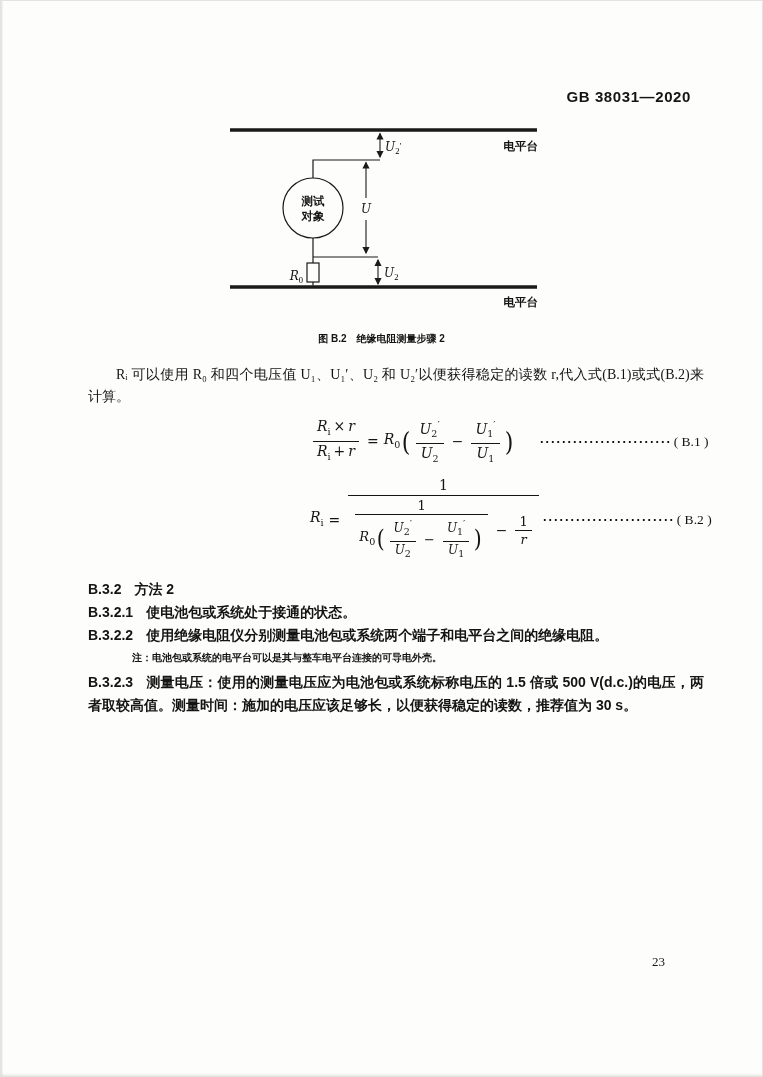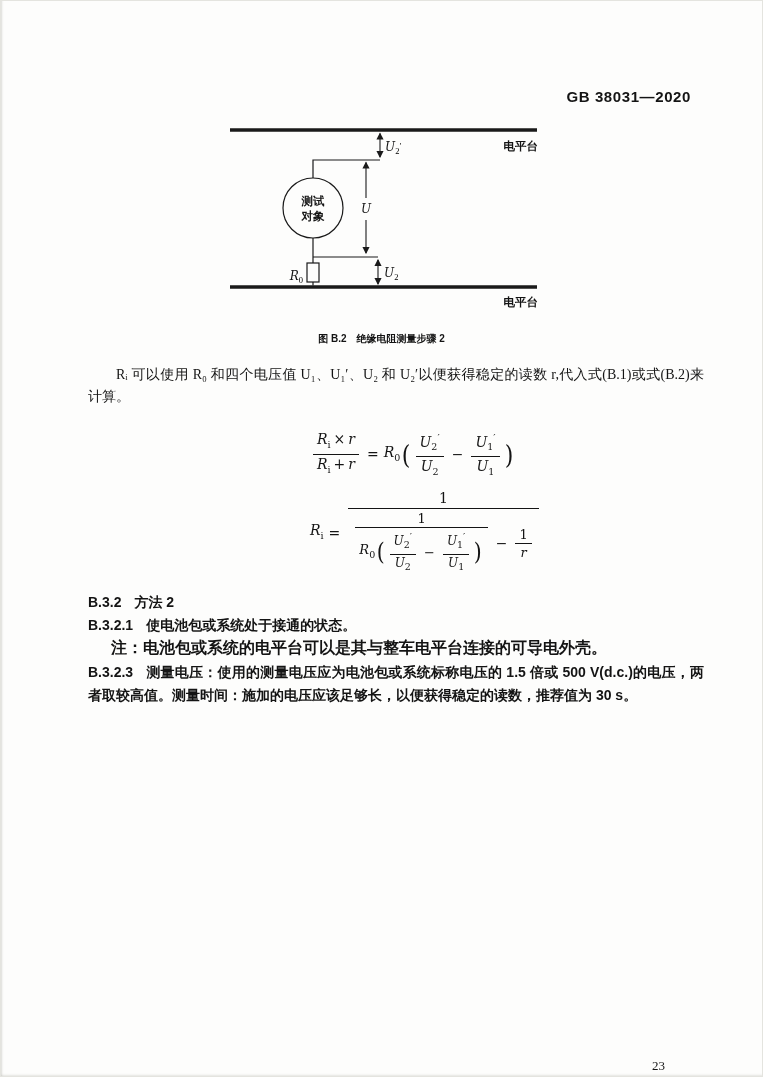--- a/index.html
+++ b/index.html
@@ -29,26 +29,26 @@
   .fig-caption .sp{white-space:pre;}
   
   .content{position:absolute;left:88px;top:364px;width:616px;font-size:14px;line-height:22px;text-align:justify;}
   .b-num{font-family:"Liberation Sans","DejaVu Sans",sans-serif;font-weight:700;margin-right:13px;}
   .h-text{font-family:"Liberation Sans","DejaVu Sans",sans-serif;font-weight:700;}
   .c-text{font-family:"Liberation Sans","DejaVu Sans",sans-serif;font-weight:700;}
   .para{margin:0;text-indent:2em;font-family:"Liberation Serif","DejaVu Serif",serif;}
   .clause{margin:0;}
   .m-h32{margin-top:14px;}
   .m-321{margin-top:0;}
-  .m-note{margin:2px 0 0 23px;font-size:16px;line-height:17px;}
+  .m-note{margin:2px 0 0 44px;font-size:10px;line-height:17px;}
   .note-label,.note-text{font-family:"Liberation Sans","DejaVu Sans",sans-serif;font-weight:700;}
   .m-323{margin-top:5px;}
   
   .eqrow{display:flex;align-items:center;padding-right:16px;}
-  .eq1{margin-top:20px;gap:24px;}
+  .eq1{margin-top:7px;gap:24px;}
   .eq2{margin-top:8px;}
   .eqexpr{display:inline-flex;align-items:center;margin-left:222px;
     font-family:"DejaVu Serif","Liberation Serif",serif;font-size:14px;line-height:17px;}
   .eqexpr .it,.frac .it{font-style:italic;}
   sub{font-size:9.5px;}
   .pr{font-size:10px;vertical-align:super;}
   .tok{display:inline-block;white-space:nowrap;}
   .mo{padding:0 3px;}
   .op{margin:0 5px;display:inline-block;}
   .frac{display:inline-flex;flex-direction:column;margin:0 3px;}
@@ -57,21 +57,21 @@
   .frac .frac{font-size:13px;line-height:15px;}
   .frac .frac .frac{font-size:12px;line-height:14px;}
   .bigp{font-size:26px;line-height:26px;font-weight:400;margin:0 1px;transform:scaleX(.85);}
   .frac .bigp{font-size:24px;line-height:24px;}
   .row{display:inline-flex;align-items:center;}
   .eqtail{margin-left:auto;display:inline-flex;align-items:center;}
   .leader{width:132px;height:4px;margin-right:3px;
     background-image:radial-gradient(circle,#141414 1.15px,transparent 1.4px);
     background-size:5.5px 4px;background-repeat:repeat-x;background-position:left center;}
   .eqlabel{font-size:13.5px;white-space:pre;font-family:"Liberation Serif",serif;}
-  .page-number{position:absolute;top:1058px;left:652px;font-size:13px;font-family:"Liberation Serif",serif;}
+  .page-number{position:absolute;top:954px;left:652px;font-size:13px;font-family:"Liberation Serif",serif;}
 </style>
 </head>
 <body>
 
 <div class="page">
 
   <div class="doc-number">GB 38031—2020</div>
 
   <svg class="diagram" width="320" height="192" viewBox="0 0 320 192">
     <defs>
@@ -141,20 +141,24 @@
         <span class="frac">
           <span class="fn">
               <span class="tok"><span class="it">U</span><sub>1</sub><span class="pr">′</span></span>
             </span>
           <span class="fd">
               <span class="tok"><span class="it">U</span><sub>1</sub></span>
             </span>
         </span>
         <span class="bigp">)</span>
       </span>
+      <span class="eqtail">
+          <span class="leader"></span>
+          <span class="eqlabel">( B.1 )</span>
+        </span>
     </div>
 
     <div class="eqrow eq2">
       <span class="eqexpr">
         <span class="tok"><span class="it">R</span><sub>i</sub></span>
         <span class="op">=</span>
         <span class="frac">
           <span class="fn">
               <span class="tok">1</span>
             </span>
@@ -195,26 +199,31 @@
                     <span class="tok">1</span>
                   </span>
                 <span class="fd">
                     <span class="tok it">r</span>
                   </span>
               </span>
             </span>
           </span>
         </span>
       </span>
+      <span class="eqtail">
+          <span class="leader"></span>
+          <span class="eqlabel">( B.2 )</span>
+        </span>
     </div>
 
     <p class="clause m-h32"><span class="b-num">B.3.2</span><span class="h-text">方法 2</span></p>
 
     <p class="clause m-321"><span class="b-num">B.3.2.1</span><span class="c-text">使电池包或系统处于接通的状态。</span></p>
 
+    <p class="clause"><span class="b-num">B.3.2.2</span><span class="c-text">使用绝缘电阻仪分别测量电池包或系统两个端子和电平台之间的绝缘电阻。</span></p>
 
     <p class="clause m-note"><span class="note-label">注：</span><span class="note-text">电池包或系统的电平台可以是其与整车电平台连接的可导电外壳。</span></p>
 
     <p class="clause m-323"><span class="b-num">B.3.2.3</span><span class="c-text">测量电压：使用的测量电压应为电池包或系统标称电压的 1.5 倍或 500 V(d.c.)的电压，两者取较高值。测量时间：施加的电压应该足够长，以便获得稳定的读数，推荐值为 30 s。</span></p>
 
   </div>
 
   <div class="page-number">23</div>
 
 </div>

